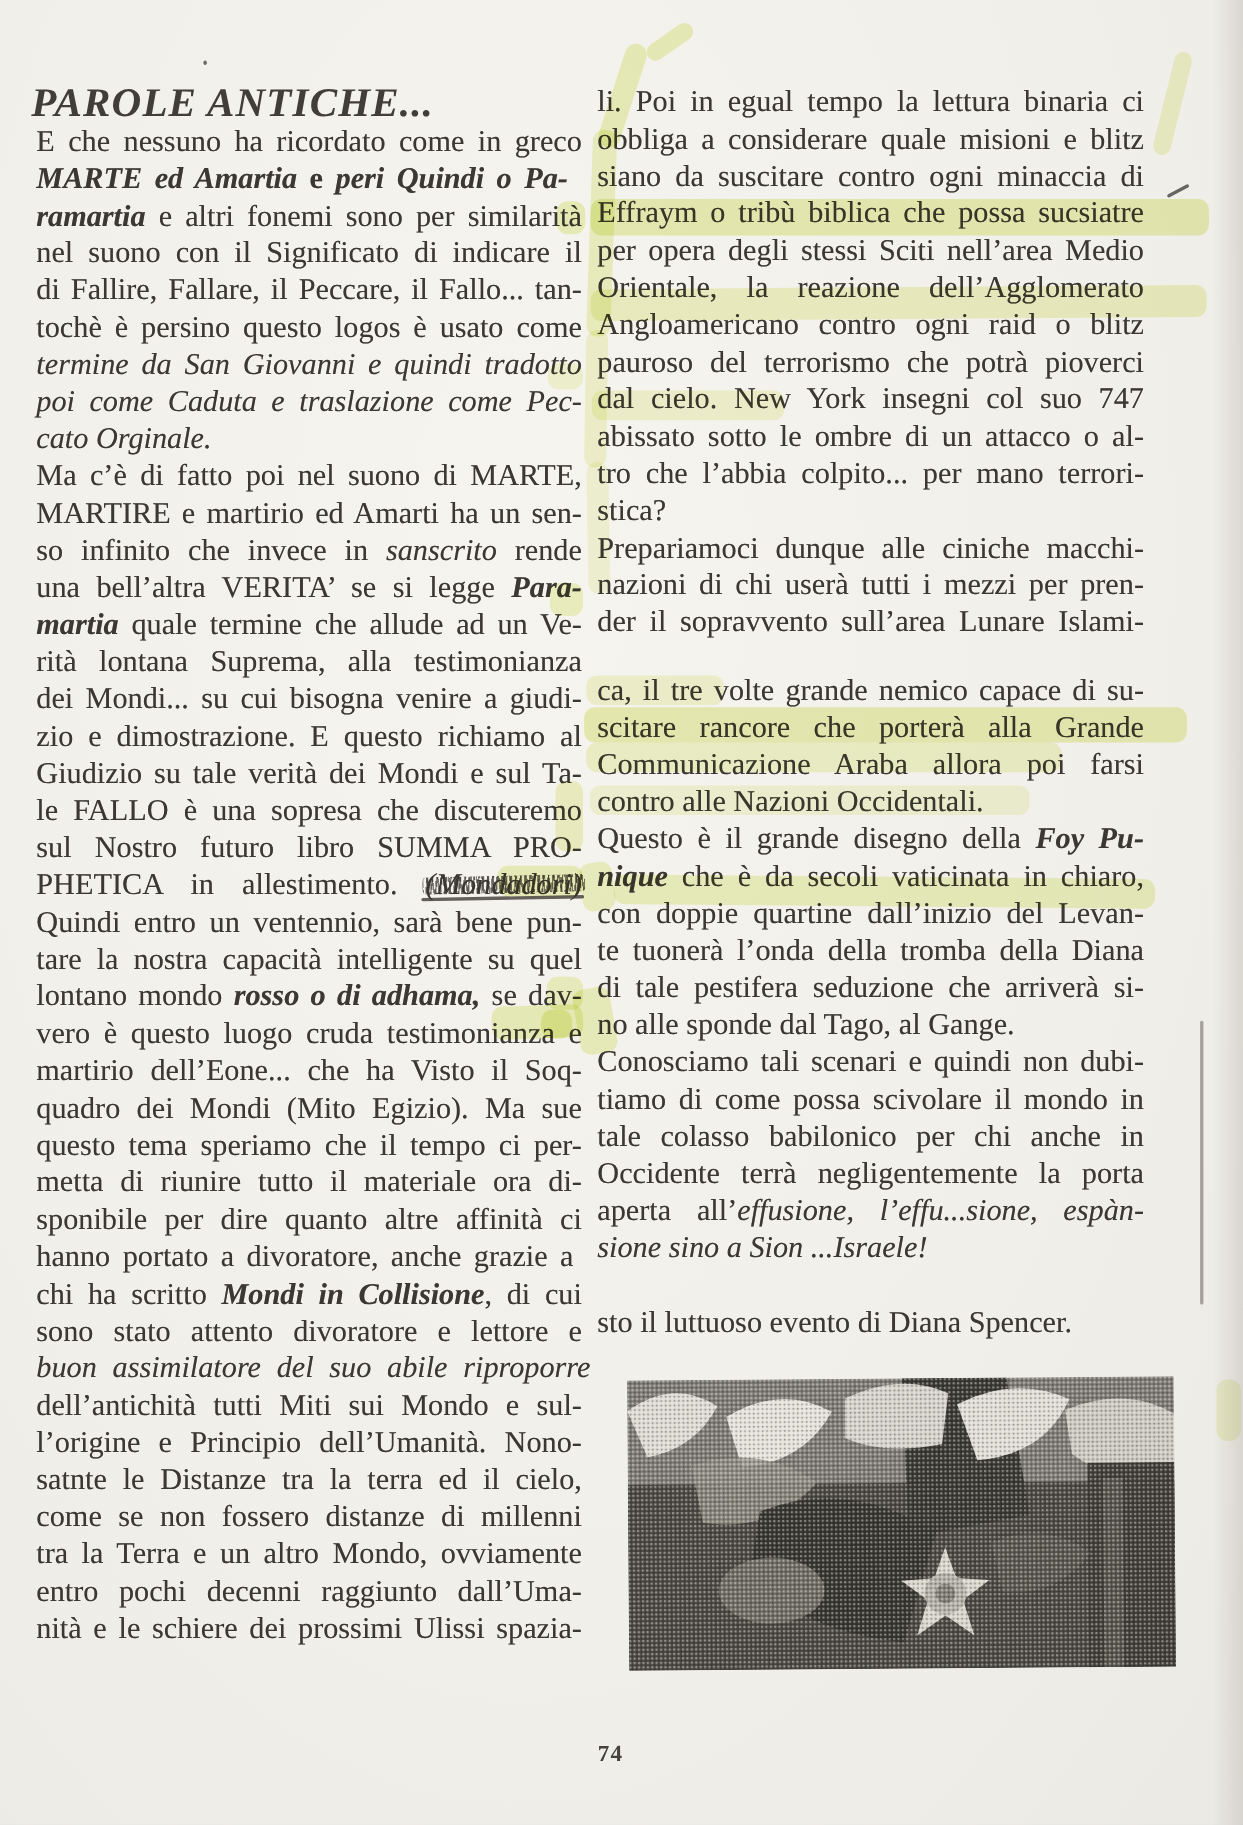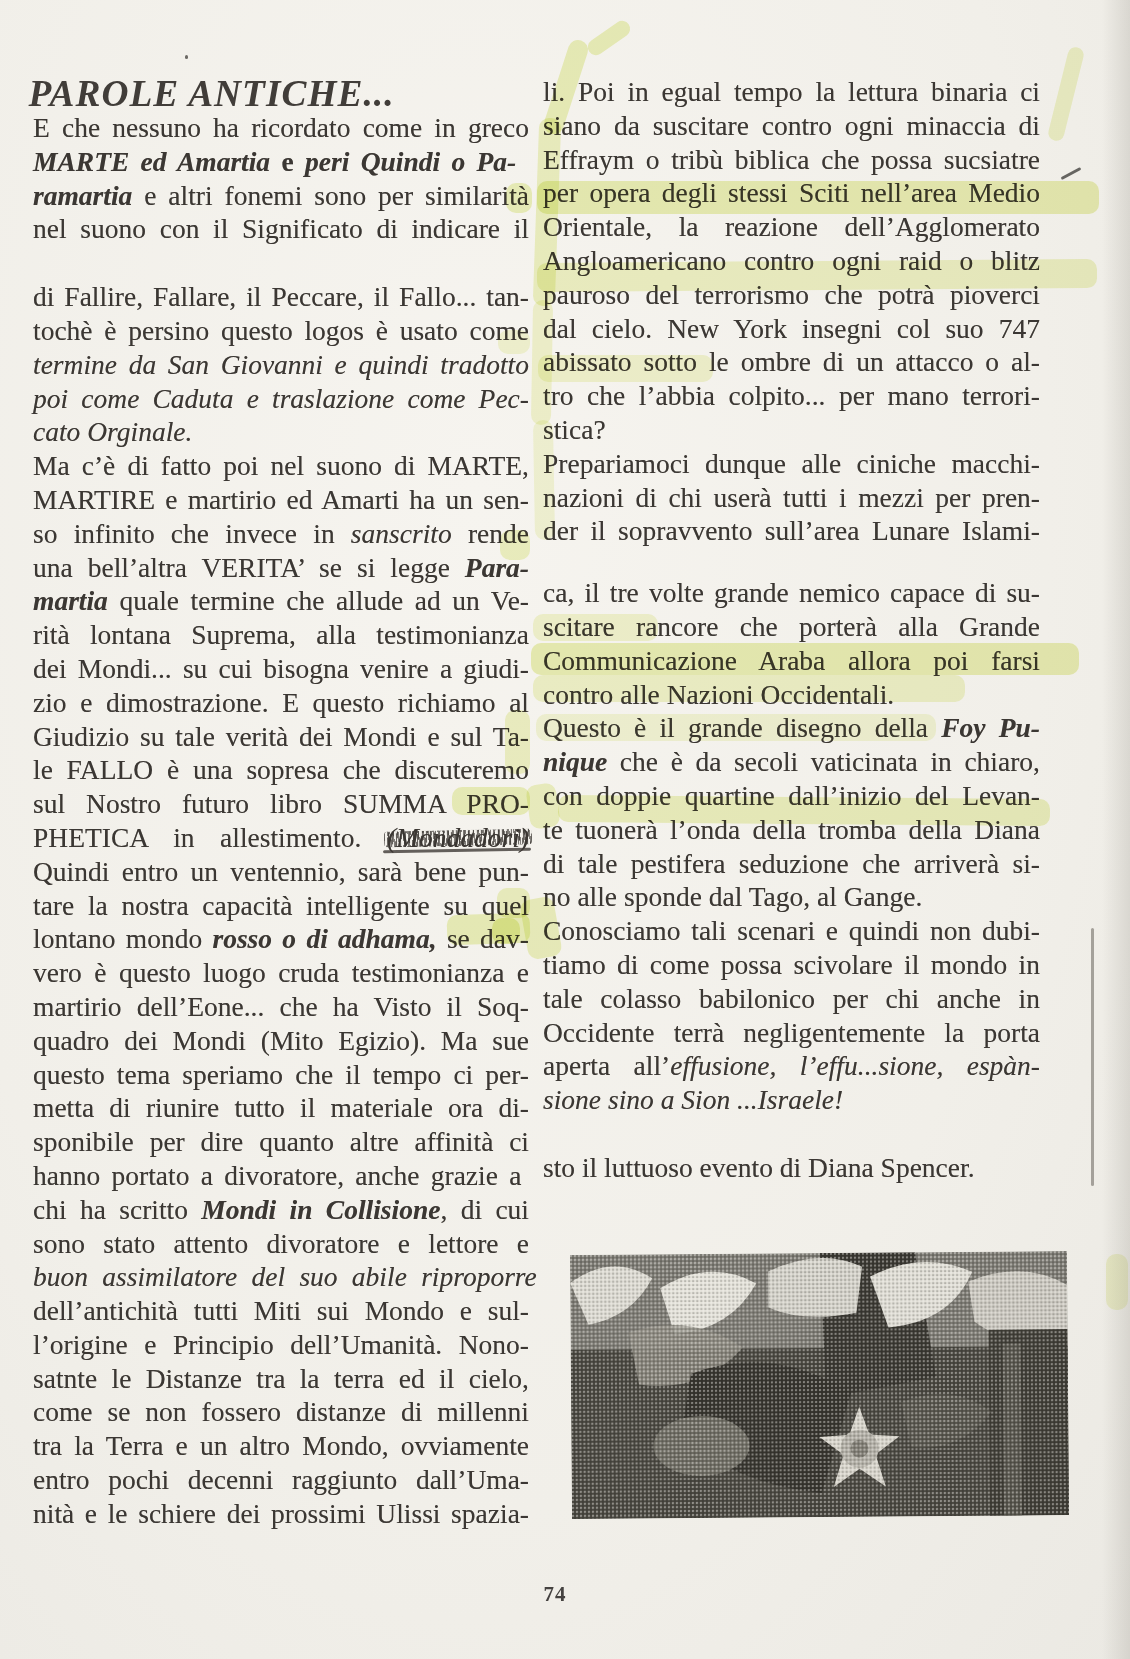--- a/index.html
+++ b/index.html
@@ -49,21 +49,21 @@
 
 <div class="page">
 
   <div class="title">PAROLE ANTICHE...</div>
 
   <div class="col" id="col-left">
       <div class="line" style="word-spacing: 5.29688px;"><span class="ls"><span>E che nessuno ha ricordato come in greco</span></span></div>
       <div class="line" style="word-spacing: 4.46652px;"><span class="ls"><span class="bi">MARTE ed Amartia</span><span class="b"> e </span><span class="bi">peri Quindi o Pa-</span></span></div>
       <div class="line" style="word-spacing: 5.01562px;"><span class="ls"><span class="bi">ramartia</span><span> e altri fonemi sono per similarità</span></span></div>
       <div class="line" style="word-spacing: 6.8125px;"><span class="ls"><span>nel suono con il Significato di indicare il</span></span></div>
-      <div class="line" style="word-spacing: 3.10938px; margin-top: 34px;"><span class="ls"><span>di Fallire, Fallare, il Peccare, il Fallo... tan-</span></span></div>
+      <div class="line" style="word-spacing: 3.10938px;"><span class="ls"><span>di Fallire, Fallare, il Peccare, il Fallo... tan-</span></span></div>
       <div class="line" style="word-spacing: 4.85045px;"><span class="ls"><span>tochè è persino questo logos è usato come</span></span></div>
       <div class="line" style="word-spacing: 4.75521px;"><span class="ls"><span class="i">termine da San Giovanni e quindi tradotto</span></span></div>
       <div class="line" style="word-spacing: 6.29427px;"><span class="ls"><span class="i">poi come Caduta e traslazione come Pec-</span></span></div>
       <div class="line"><span class="ls"><span class="i">cato Orginale.</span></span></div>
       <div class="line" style="word-spacing: 5.20898px;"><span class="ls"><span>Ma c’è di fatto poi nel suono di MARTE,</span></span></div>
       <div class="line" style="word-spacing: 3.33929px;"><span class="ls"><span>MARTIRE e martirio ed Amarti ha un sen-</span></span></div>
       <div class="line" style="word-spacing: 9.34896px;"><span class="ls"><span>so infinito che invece in </span><span class="i">sanscrito</span><span> rende</span></span></div>
       <div class="line" style="word-spacing: 8.10677px;"><span class="ls"><span>una bell’altra VERITA’ se si legge </span><span class="bi">Para-</span></span></div>
       <div class="line" style="word-spacing: 4.70982px;"><span class="ls"><span class="bi">martia</span><span> quale termine che allude ad un Ve-</span></span></div>
       <div class="line" style="word-spacing: 13.4648px;"><span class="ls"><span>rità lontana Suprema, alla testimonianza</span></span></div>
@@ -89,20 +89,21 @@
       <div class="line" style="word-spacing: 8.83073px;"><span class="ls"><span>dell’antichità tutti Miti sui Mondo e sul-</span></span></div>
       <div class="line" style="word-spacing: 9.63281px;"><span class="ls"><span>l’origine e Principio dell’Umanità. Nono-</span></span></div>
       <div class="line" style="word-spacing: 7.50195px;"><span class="ls"><span>satnte le Distanze tra la terra ed il cielo,</span></span></div>
       <div class="line" style="word-spacing: 8.07552px;"><span class="ls"><span>come se non fossero distanze di millenni</span></span></div>
       <div class="line" style="word-spacing: 5.3125px;"><span class="ls"><span>tra la Terra e un altro Mondo, ovviamente</span></span></div>
       <div class="line" style="word-spacing: 11.7461px;"><span class="ls"><span>entro pochi decenni raggiunto dall’Uma-</span></span></div>
       <div class="line" style="word-spacing: 3.76116px;"><span class="ls"><span>nità e le schiere dei prossimi Ulissi spazia-</span></span></div>
     </div>
   <div class="col" id="col-right">
       <div class="line" style="word-spacing: 5.89844px;"><span class="ls"><span>li. Poi in egual tempo la lettura binaria ci</span></span></div>
+      <div class="line" style="word-spacing: 5.19531px;"><span class="ls"><span>obbliga a considerare quale misioni e blitz</span></span></div>
       <div class="line" style="word-spacing: 5.95833px;"><span class="ls"><span>siano da suscitare contro ogni minaccia di</span></span></div>
       <div class="line" style="word-spacing: 4.77083px;"><span class="ls"><span>Effraym o tribù biblica che possa sucsiatre</span></span></div>
       <div class="line" style="word-spacing: 4.43229px;"><span class="ls"><span>per opera degli stessi Sciti nell’area Medio</span></span></div>
       <div class="line" style="word-spacing: 19.5729px;"><span class="ls"><span>Orientale, la reazione dell’Agglomerato</span></span></div>
       <div class="line" style="word-spacing: 10.9656px;"><span class="ls"><span>Angloamericano contro ogni raid o blitz</span></span></div>
       <div class="line" style="word-spacing: 8.52812px;"><span class="ls"><span>pauroso del terrorismo che potrà pioverci</span></span></div>
       <div class="line" style="word-spacing: 8.2567px;"><span class="ls"><span>dal cielo. New York insegni col suo 747</span></span></div>
       <div class="line" style="word-spacing: 5.03906px;"><span class="ls"><span>abissato sotto le ombre di un attacco o al-</span></span></div>
       <div class="line" style="word-spacing: 6.60156px;"><span class="ls"><span>tro che l’abbia colpito... per mano terrori-</span></span></div>
       <div class="line"><span class="ls"><span>stica?</span></span></div>

